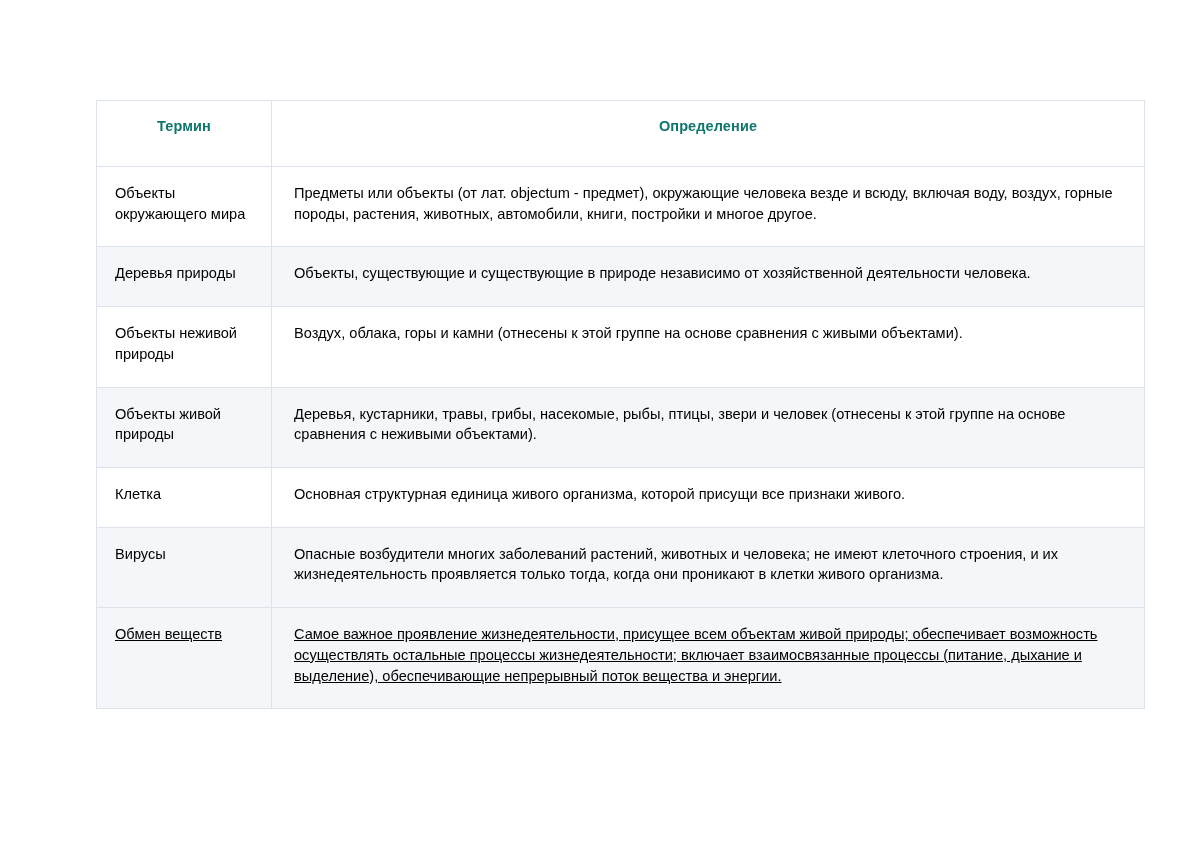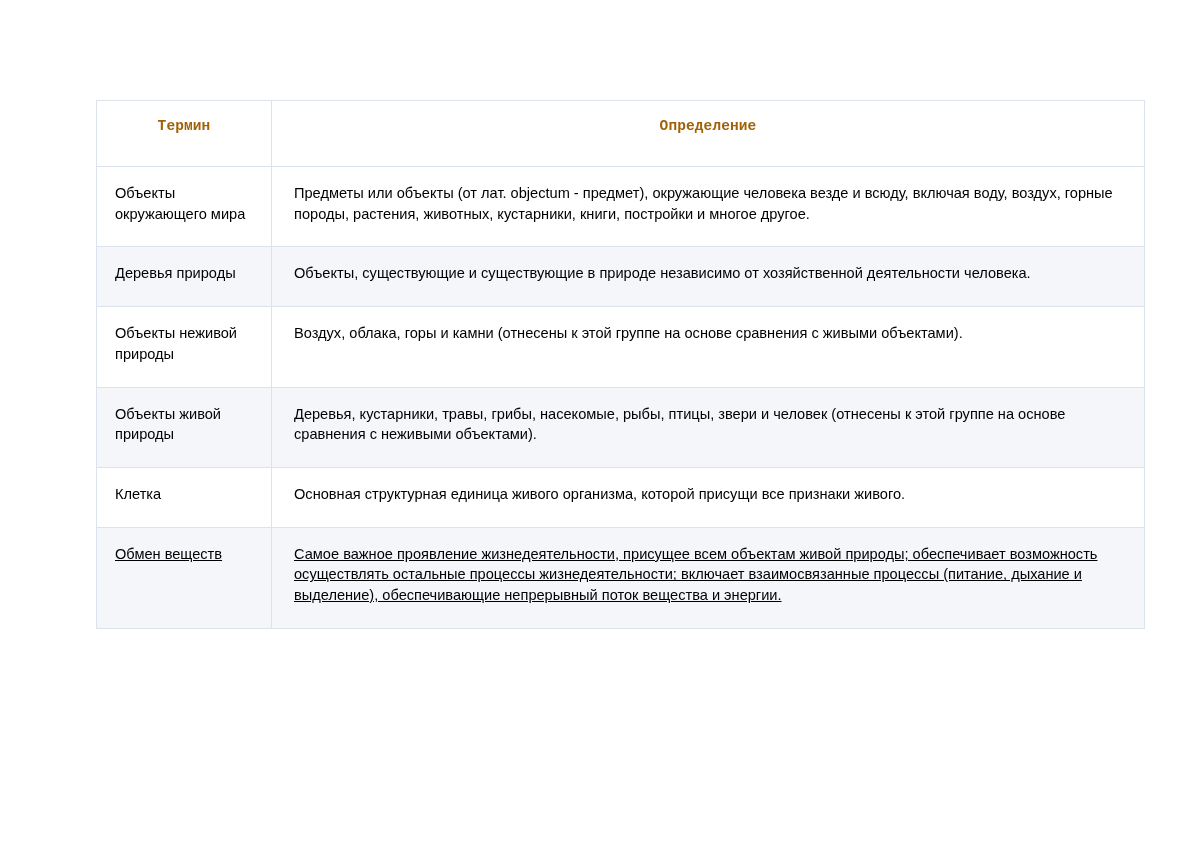--- a/index.html
+++ b/index.html
@@ -38,25 +38,24 @@
   table.glossary th,
   table.glossary td {
     border: 1px solid #dde3ec;
     vertical-align: top;
     box-sizing: border-box;
   }
   table.glossary thead th {
     font-size: 14.5px;
     font-weight: bold;
     text-align: center;
-    color: #a16207;
+    color: #0f766e;
     padding: 17px 10px 32px 10px;
     background: #ffffff;
     letter-spacing: 0.1px;
-    font-family: Liberation Mono, monospace;
   }
   table.glossary tbody td {
     font-size: 14.6px;
     line-height: 1.42;
     color: #000000;
     padding: 16px 14px 22px 14px;
   }
   table.glossary tbody td.term {
     padding-left: 18px;
     padding-right: 8px;
@@ -93,38 +92,42 @@
       </colgroup>
       <thead>
         <tr>
           <th>Термин</th>
           <th>Определение</th>
         </tr>
       </thead>
       <tbody id="table-body">
           <tr class="r0 plain">
             <td class="term">Объекты окружающего мира</td>
-            <td class="def">Предметы или объекты (от лат. objectum - предмет), окружающие человека везде и всюду, включая воду, воздух, горные породы, растения, животных, кустарники, книги, постройки и многое другое.</td>
+            <td class="def">Предметы или объекты (от лат. objectum - предмет), окружающие человека везде и всюду, включая воду, воздух, горные породы, растения, животных, автомобили, книги, постройки и многое другое.</td>
           </tr>
           <tr class="r1 shade">
             <td class="term">Деревья природы</td>
             <td class="def">Объекты, существующие и существующие в природе независимо от хозяйственной деятельности человека.</td>
           </tr>
           <tr class="r2 plain">
             <td class="term">Объекты неживой природы</td>
             <td class="def">Воздух, облака, горы и камни (отнесены к этой группе на основе сравнения с живыми объектами).</td>
           </tr>
           <tr class="r3 shade">
             <td class="term">Объекты живой природы</td>
             <td class="def">Деревья, кустарники, травы, грибы, насекомые, рыбы, птицы, звери и человек (отнесены к этой группе на основе сравнения с неживыми объектами).</td>
           </tr>
           <tr class="r4 plain">
             <td class="term">Клетка</td>
             <td class="def">Основная структурная единица живого организма, которой присущи все признаки живого.</td>
           </tr>
+          <tr class="r5 shade">
+            <td class="term">Вирусы</td>
+            <td class="def">Опасные возбудители многих заболеваний растений, животных и человека; не имеют клеточного строения, и их жизнедеятельность проявляется только тогда, когда они проникают в клетки живого организма.</td>
+          </tr>
           <tr class="r7 shade">
             <td class="term">Обмен веществ</td>
             <td class="def">Самое важное проявление жизнедеятельности, присущее всем объектам живой природы; обеспечивает возможность осуществлять остальные процессы жизнедеятельности; включает взаимосвязанные процессы (питание, дыхание и выделение), обеспечивающие непрерывный поток вещества и энергии.</td>
           </tr>
         </tbody>
     </table>
   </div>
 </div>
 
 </body></html>

